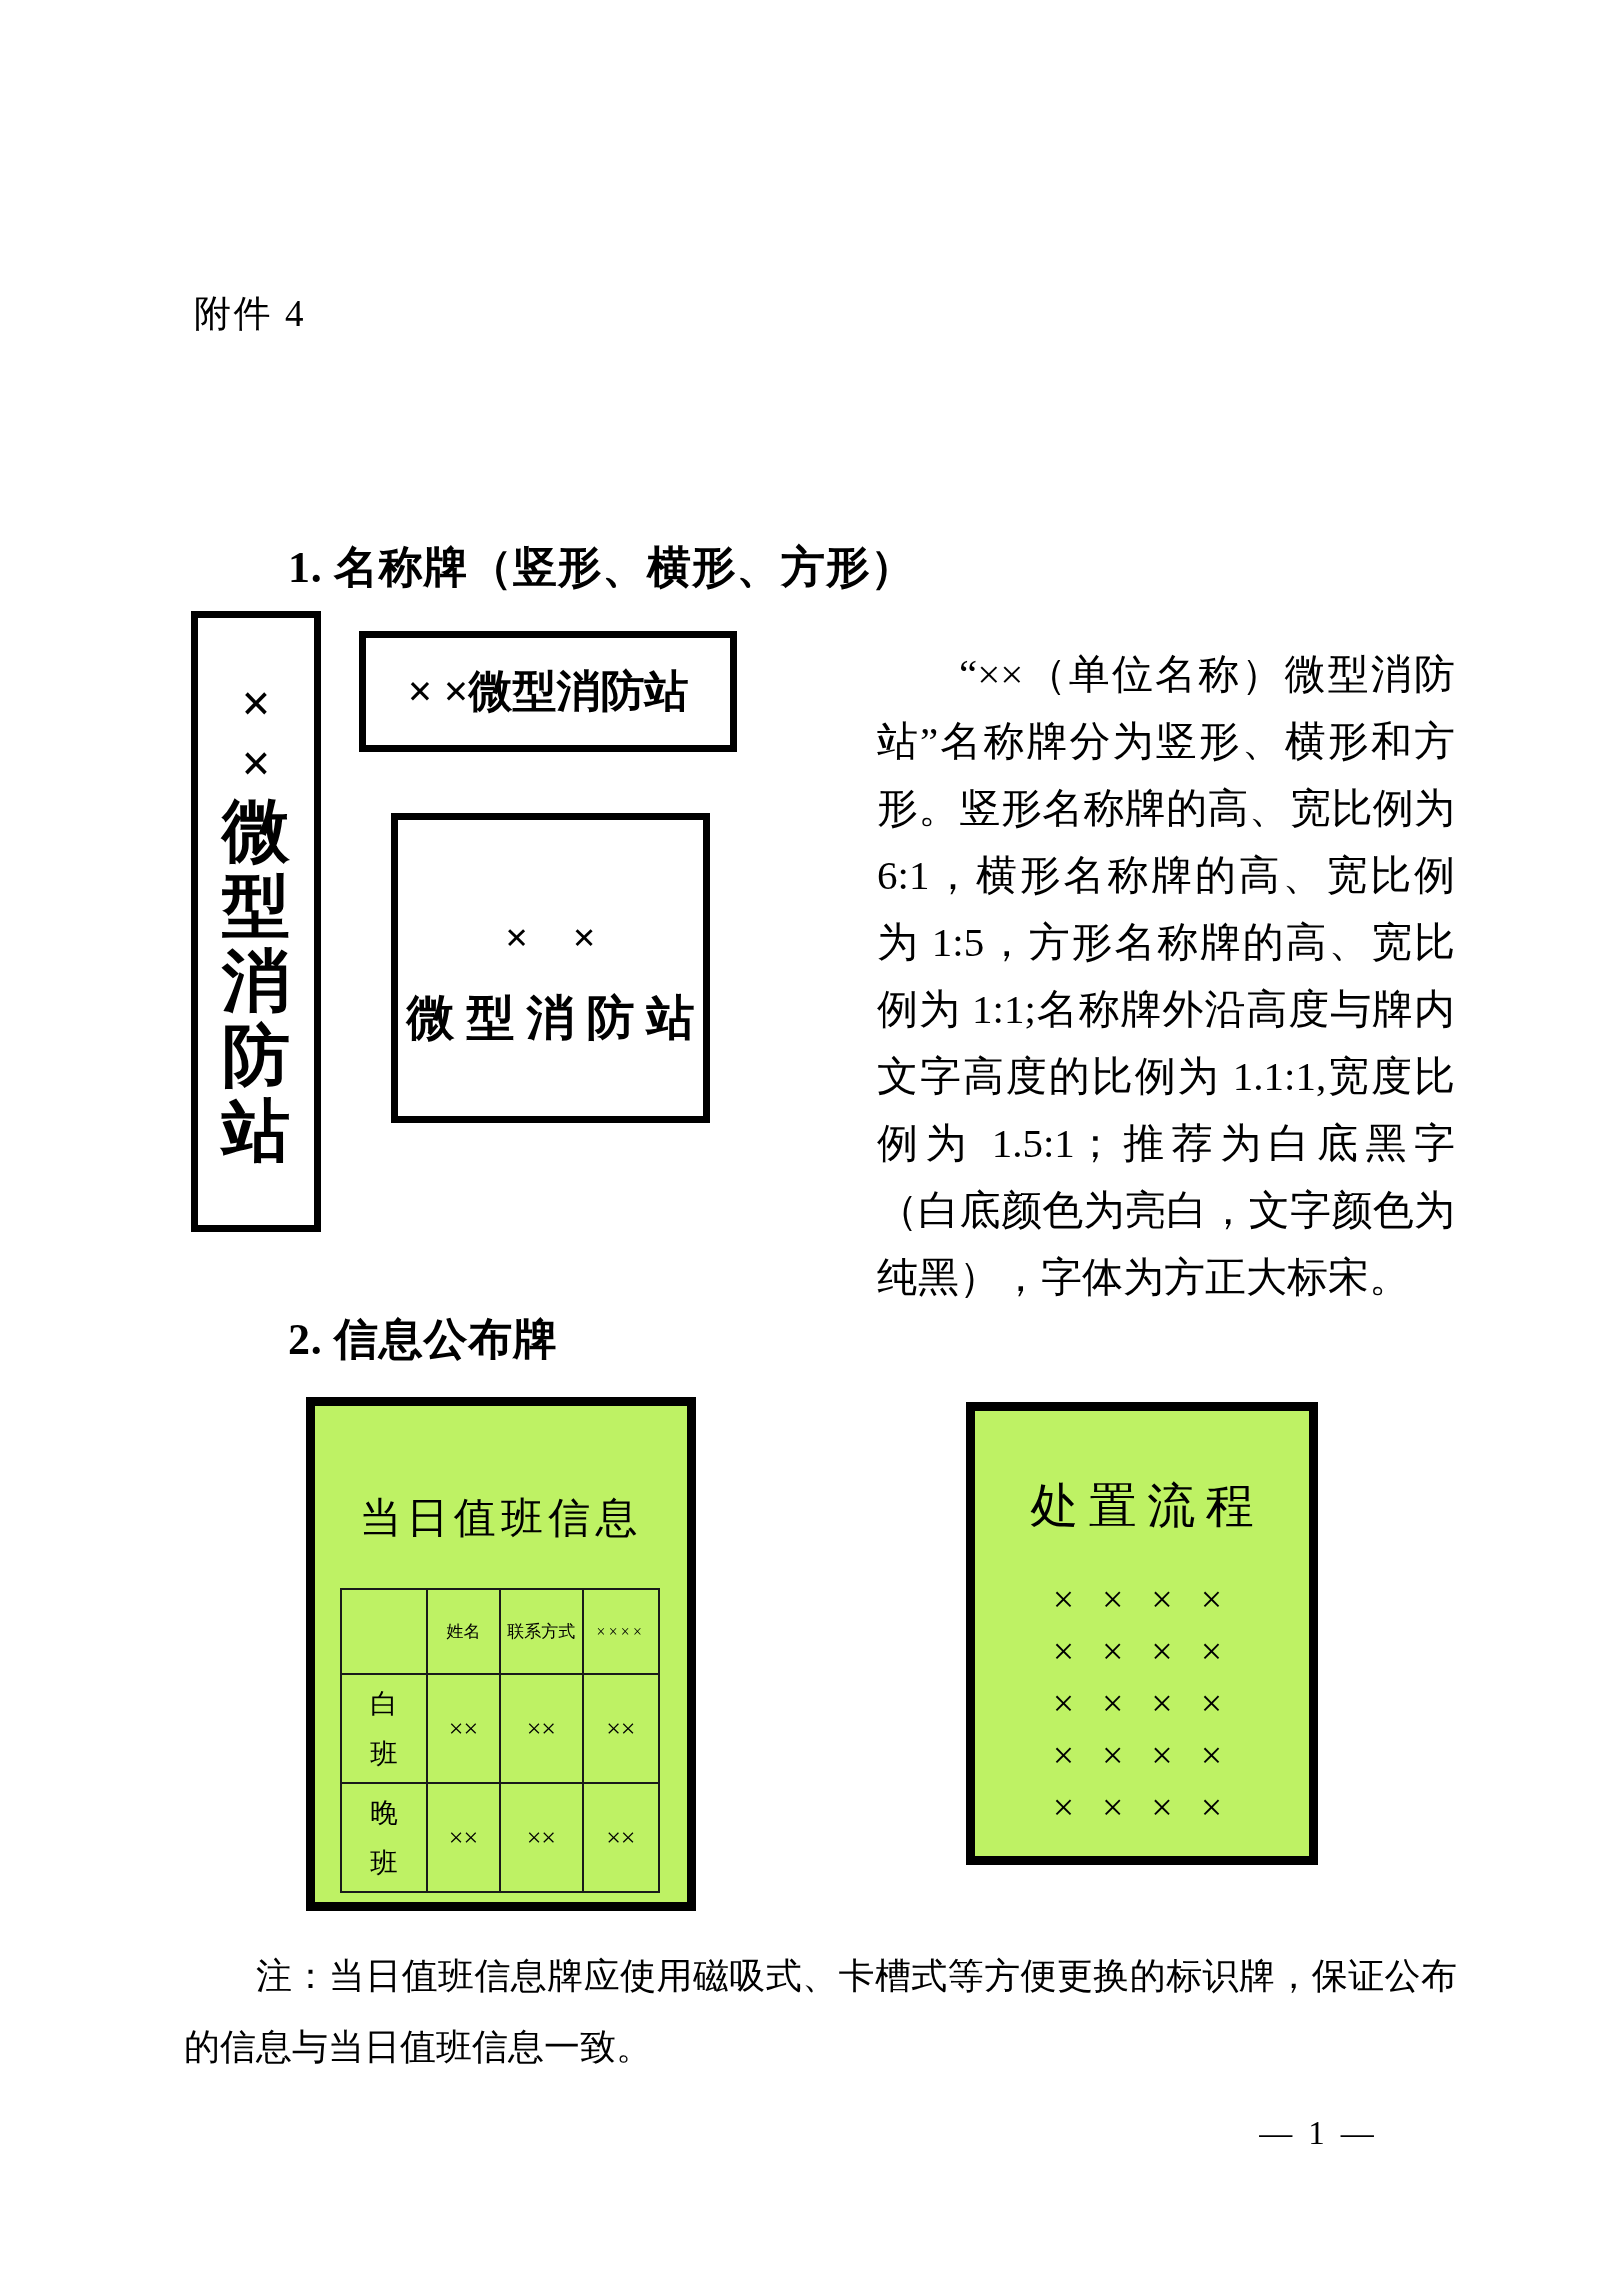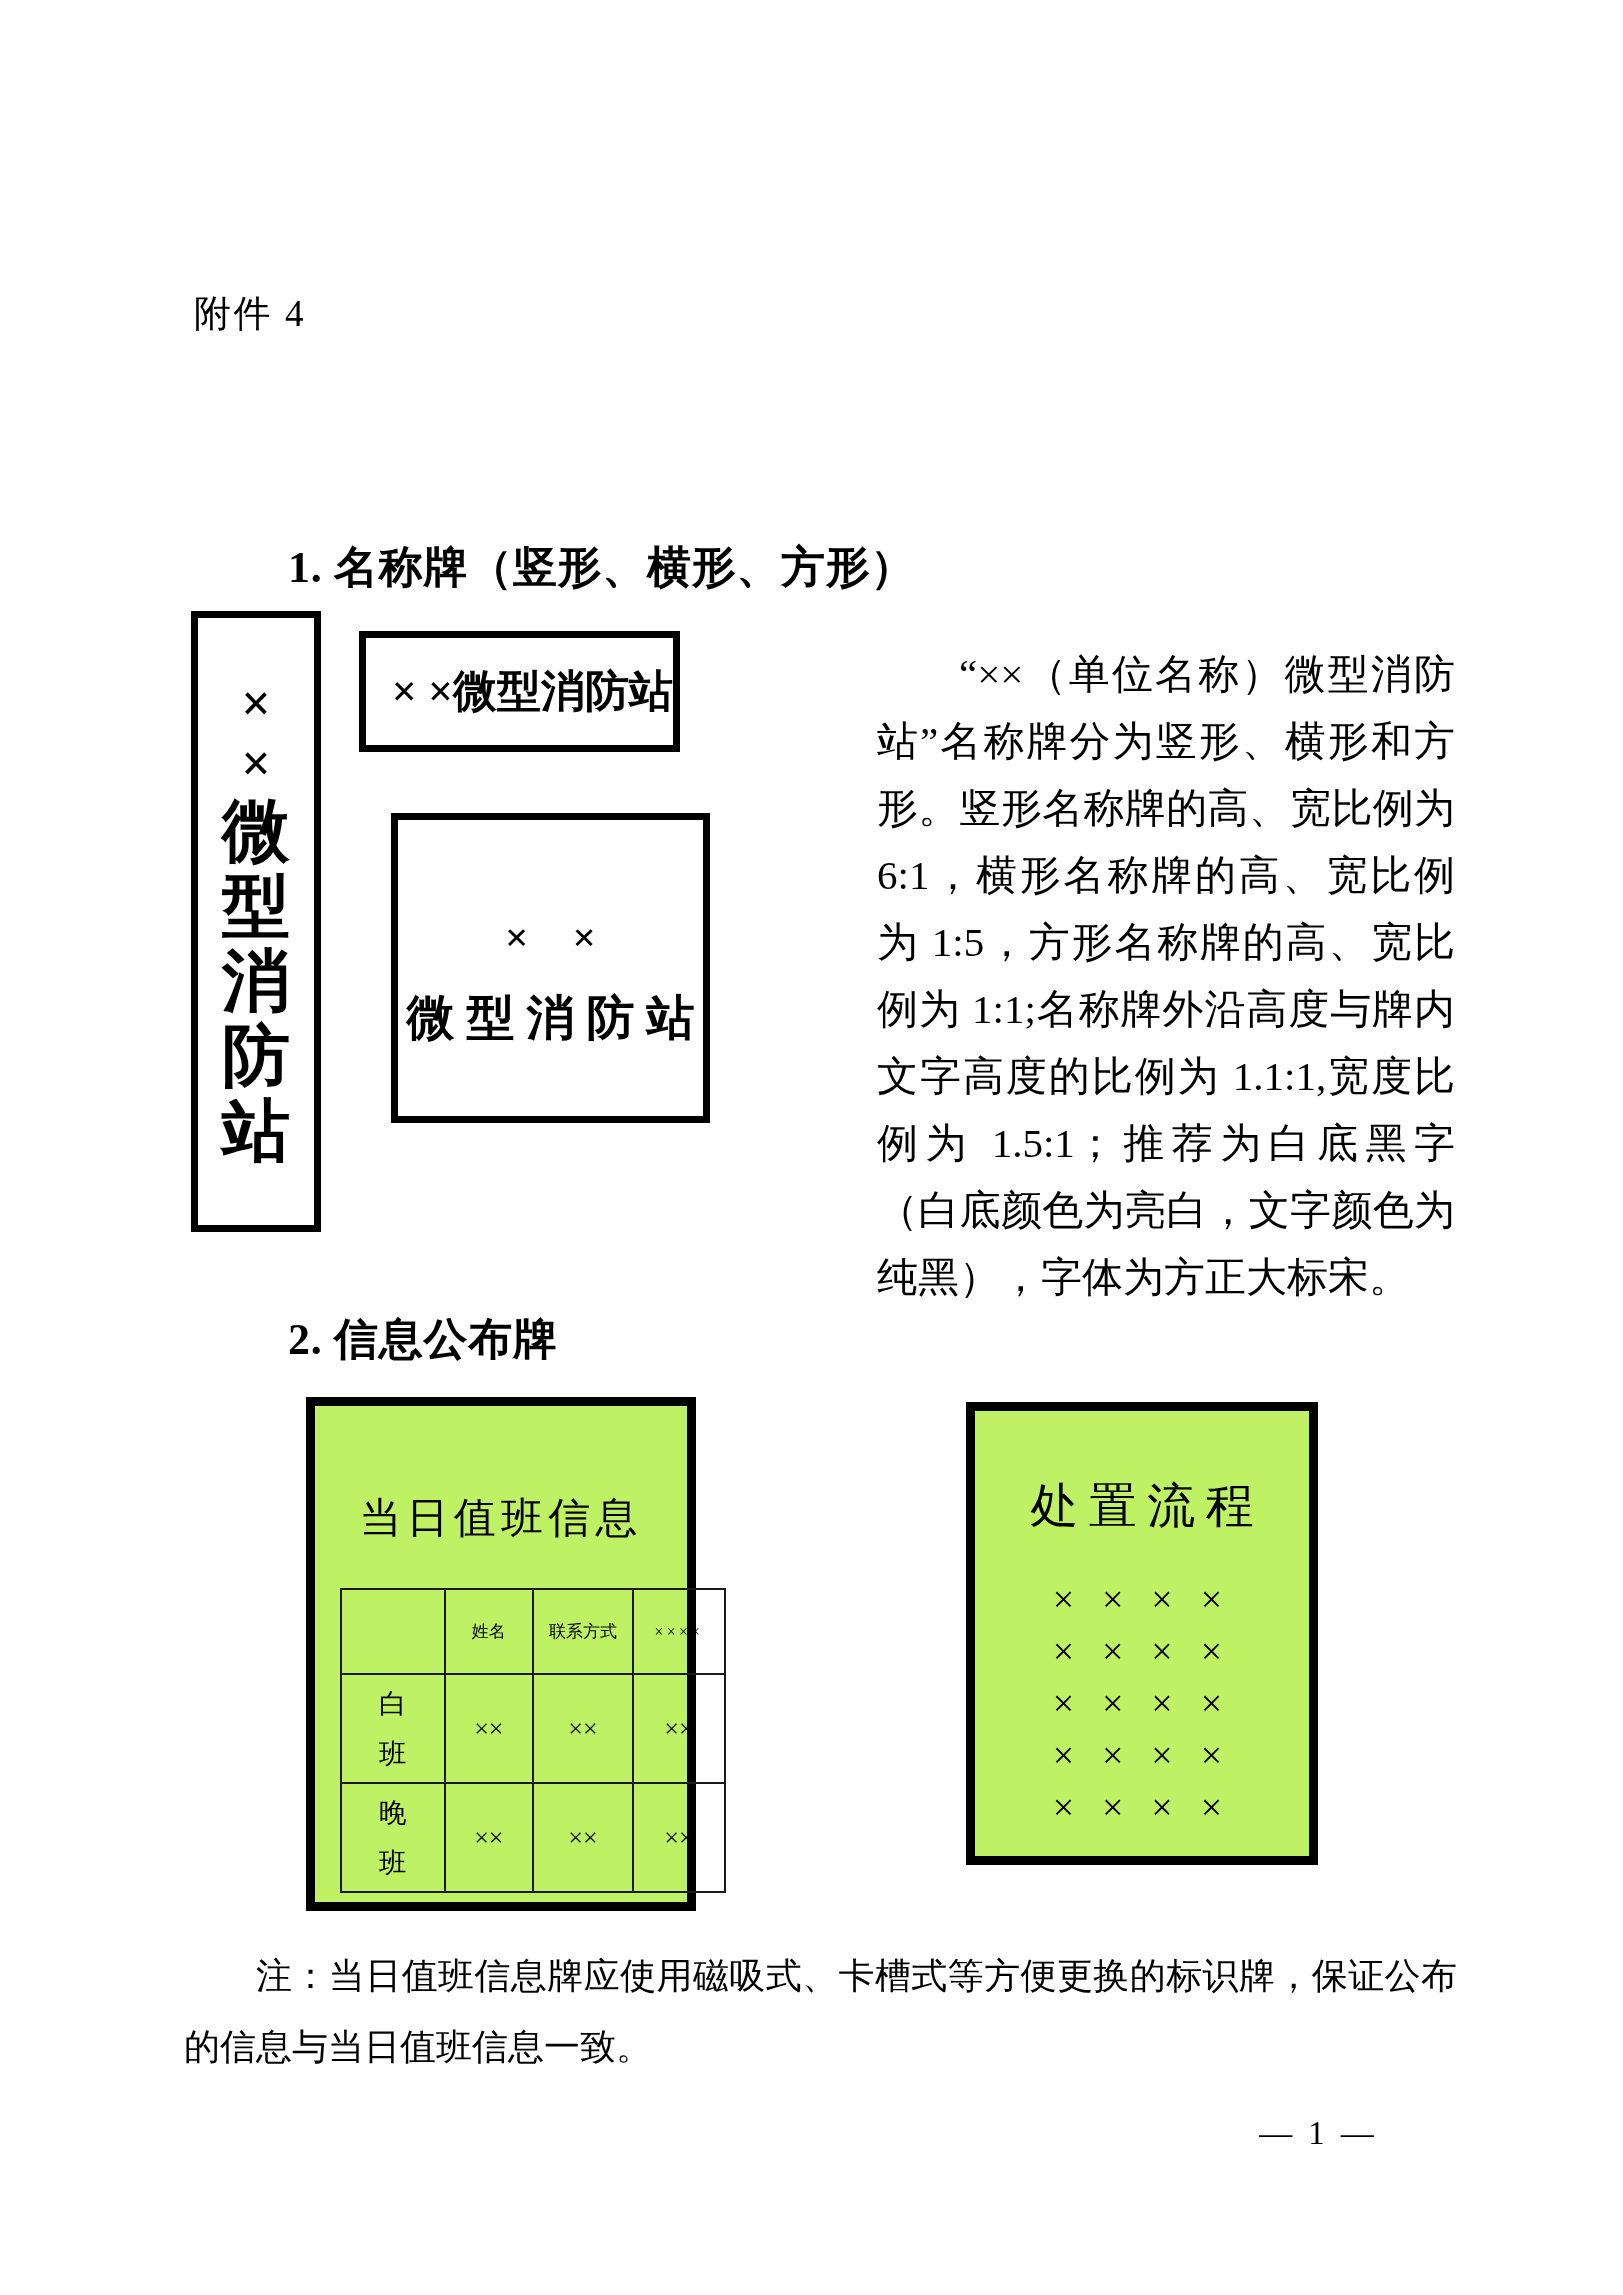--- a/index.html
+++ b/index.html
@@ -25,22 +25,22 @@
   .sec2-heading { left:288px; top:1310px; }
 
   
   .sign { border:7.9px solid #000; background:#fff; }
 
   .v-sign { left:191px; top:611px; width:130px; height:621px;
     display:flex; flex-direction:column; align-items:center; justify-content:center; }
   .v-sign .vch { font-size:68px; line-height:75px; font-weight:bold; }
   .v-sign .vx  { font-size:52px;  line-height:60px;  font-weight:bold; }
 
-  .h-sign { left:359px; top:631px; width:321px; height:121px;
-    display:flex; align-items:center; justify-content:flex-end;
+  .h-sign { left:359px; top:631px; width:378px; height:121px;
+    display:flex; align-items:center; justify-content:center;
     font-size:44px; font-weight:bold; white-space:nowrap; }
 
   .sq-sign { left:391px; top:813px; width:319px; height:310px;
     display:flex; flex-direction:column; align-items:center; justify-content:center;
     padding-top:26px; }
   .sq-line1 { font-size:41px; font-weight:bold; letter-spacing:17px; text-indent:17px; }
   .sq-line2 { font-size:48px; font-weight:bold; margin-top:25px; white-space:nowrap; }
 
   .description {
     left:877px; top:641px; width:578px;
@@ -48,21 +48,21 @@
     text-indent:2em;
   }
 
   
   .board { border:9.2px solid #000; background:#bef264; }
 
   .duty-board { left:306px; top:1397px; width:390px; height:514px; }
   .duty-title { position:absolute; left:0; top:84px; width:100%;
     text-align:center; font-size:42px; letter-spacing:5.2px; font-weight:normal; }
 
-  .duty-table { position:absolute; left:25px; top:182px; width:386px; height:305px;
+  .duty-table { position:absolute; left:25px; top:182px; width:320px; height:305px;
     border-collapse:collapse; table-layout:fixed;padding-left:40px; }
   .duty-table td { border:2px solid #1a1a1a; text-align:center; vertical-align:middle; }
   .duty-table .hdr td { height:79px; font-size:17px; }
   .duty-table .hdr .hx { font-size:15.7px; letter-spacing:3.3px; }
   .duty-table .drow td { height:75px; font-size:26px; }
   .stack { display:inline-block; width:1em; line-height:1.8; font-size:27.5px; }
 
   .flow-board { left:966px; top:1402px; width:352px; height:463px; }
   .flow-title { position:absolute; left:0; top:63px; width:100%;
     text-align:center; font-size:48px; letter-spacing:10.5px; text-indent:10.5px; }

